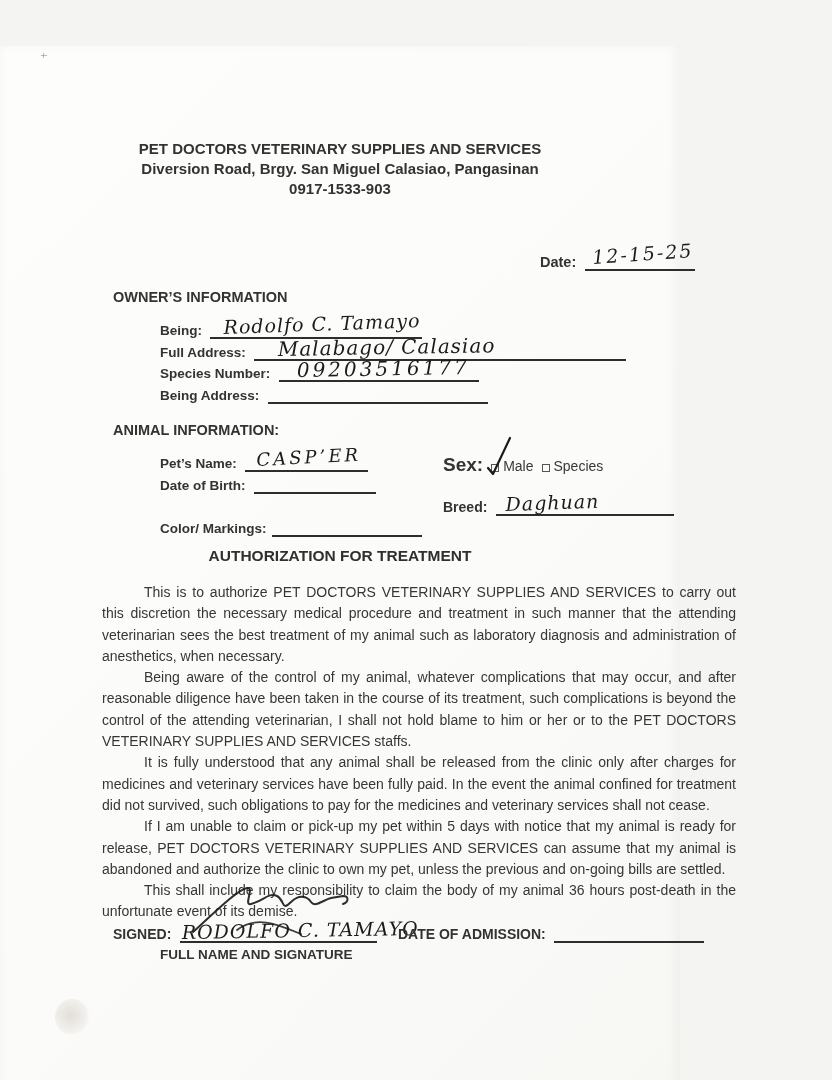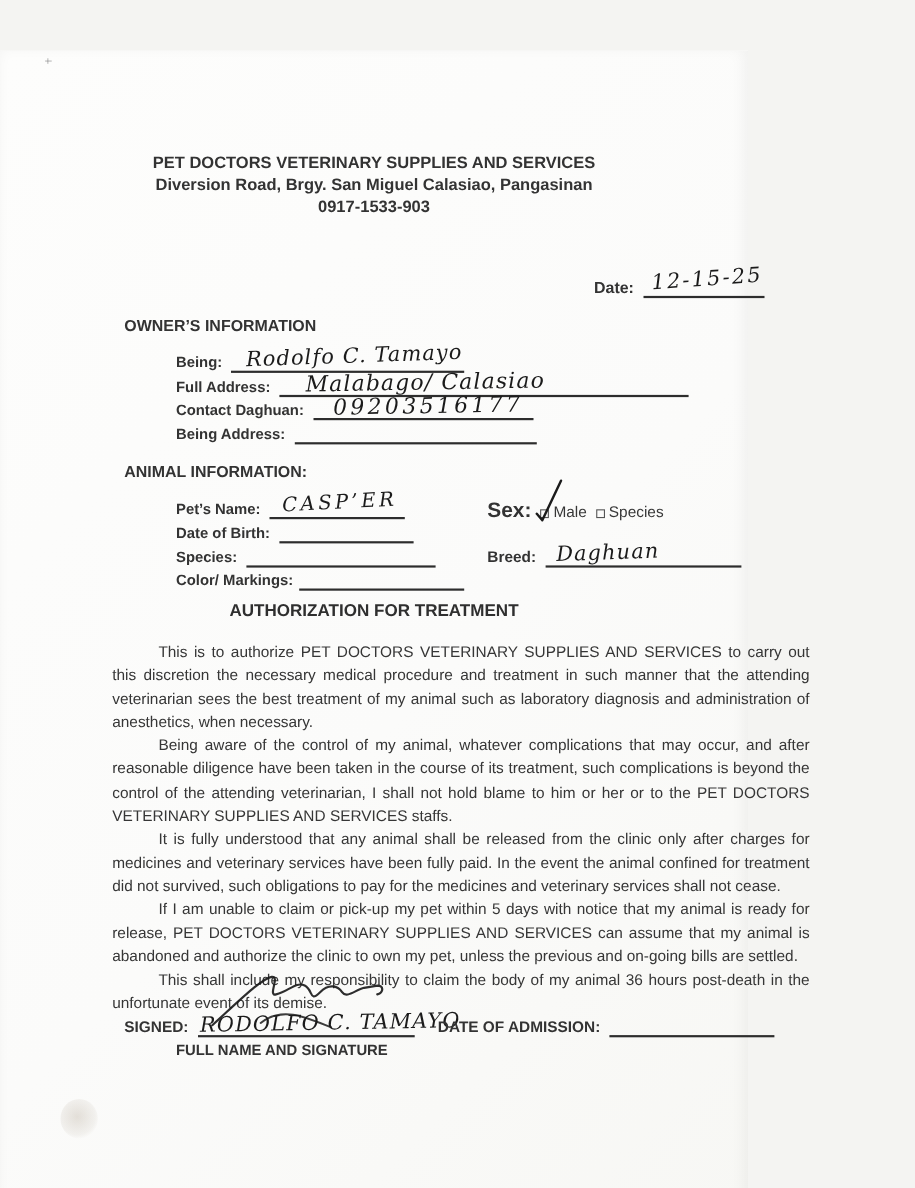--- a/index.html
+++ b/index.html
@@ -172,21 +172,21 @@
       <span class="hw hw-name">Rodolfo C. Tamayo</span>
     </span>
   </div>
   <div class="row" style="top:297px; left:160px;">
     <span class="lbl">Full Address:</span>
     <span class="fill" style="width:372px;">
       <span class="hw hw-addr">Malabago/ Calasiao</span>
     </span>
   </div>
   <div class="row" style="top:318px; left:160px;">
-    <span class="lbl">Contact Daghuan:</span>
+    <span class="lbl">Species Number:</span>
     <span class="fill" style="width:200px;text-align:center;">
       <span class="hw hw-contact">09203516177</span>
     </span>
   </div>
   <div class="row" style="top:340px; left:160px;">
     <span class="lbl">Being Address:</span>
     <span class="fill" style="width:220px;">
       <span class="hw"></span>
     </span>
   </div>
@@ -195,26 +195,20 @@
 
   <div class="row" style="top:408px; left:160px;">
     <span class="lbl">Pet’s Name:</span>
     <span class="fill" style="width:123px;">
       <span class="hw hw-pet">CASP’ER</span>
     </span>
   </div>
   <div class="row" style="top:430px; left:160px;">
     <span class="lbl">Date of Birth:</span>
     <span class="fill" style="width:122px;">
-      <span class="hw"></span>
-    </span>
-  </div>
-  <div class="row" style="top:452px; left:160px;">
-    <span class="lbl">Species:</span>
-    <span class="fill" style="width:172px;">
       <span class="hw"></span>
     </span>
   </div>
   <div class="row" style="top:473px; left:160px;">
     <span class="lbl">Color/ Markings:</span>
     <span class="fill" style="width:150px; margin-left:1px;">
       <span class="hw"></span>
     </span>
   </div>
 

